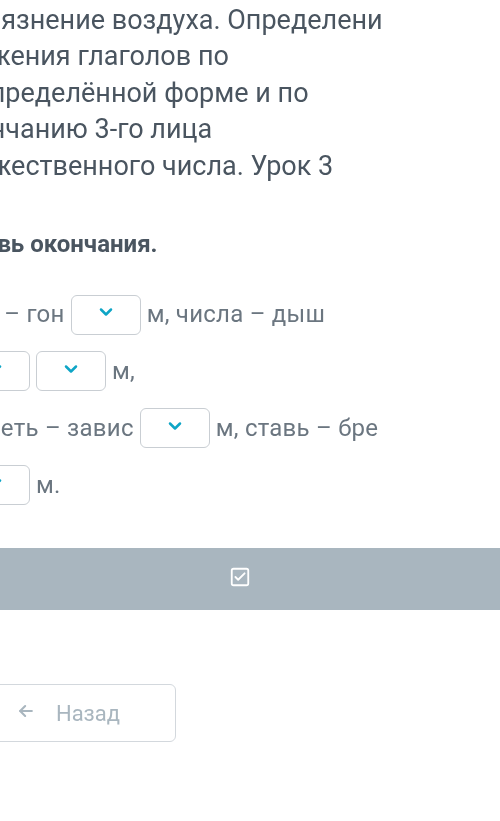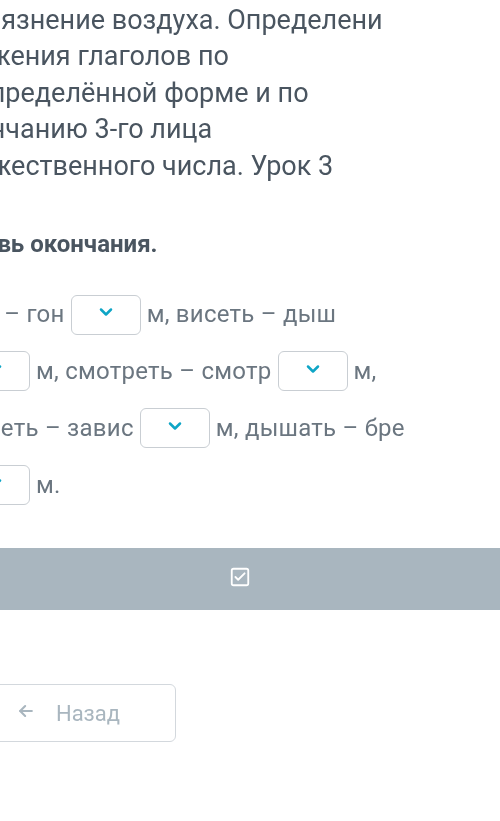--- a/index.html
+++ b/index.html
@@ -125,52 +125,51 @@
 
     <div class="line">
       <span class="txt">ать – гон</span>
       <span class="dropdown">
         <span>
           <svg viewBox="0 0 24 24" fill="none">
               <path d="M6 9l6 6 6-6" stroke="#0ea5c6" stroke-width="3" stroke-linecap="round" stroke-linejoin="round"></path>
             </svg>
         </span>
       </span>
-      <span class="txt">м, висеть – дыш</span>
-    </div>
-
-    <div class="line">
-      <span class="dropdown">
-        <span>
-          <svg viewBox="0 0 24 24" fill="none">
-              <path d="M6 9l6 6 6-6" stroke="#0ea5c6" stroke-width="3" stroke-linecap="round" stroke-linejoin="round"></path>
-            </svg>
-        </span>
-      </span>
-      <span class="txt">м, смотреть – смотр</span>
+      <span class="txt">м, числа – дыш</span>
+    </div>
+
+    <div class="line">
+      <span class="dropdown">
+        <span>
+          <svg viewBox="0 0 24 24" fill="none">
+              <path d="M6 9l6 6 6-6" stroke="#0ea5c6" stroke-width="3" stroke-linecap="round" stroke-linejoin="round"></path>
+            </svg>
+        </span>
+      </span>
       <span class="dropdown">
         <span>
           <svg viewBox="0 0 24 24" fill="none">
               <path d="M6 9l6 6 6-6" stroke="#0ea5c6" stroke-width="3" stroke-linecap="round" stroke-linejoin="round"></path>
             </svg>
         </span>
       </span>
       <span class="txt">м,</span>
     </div>
 
     <div class="line">
       <span class="txt">висеть – завис</span>
       <span class="dropdown">
         <span>
           <svg viewBox="0 0 24 24" fill="none">
               <path d="M6 9l6 6 6-6" stroke="#0ea5c6" stroke-width="3" stroke-linecap="round" stroke-linejoin="round"></path>
             </svg>
         </span>
       </span>
-      <span class="txt">м, дышать – бре</span>
+      <span class="txt">м, ставь – бре</span>
     </div>
 
     <div class="line">
       <span class="dropdown">
         <span>
           <svg viewBox="0 0 24 24" fill="none">
               <path d="M6 9l6 6 6-6" stroke="#0ea5c6" stroke-width="3" stroke-linecap="round" stroke-linejoin="round"></path>
             </svg>
         </span>
       </span>

